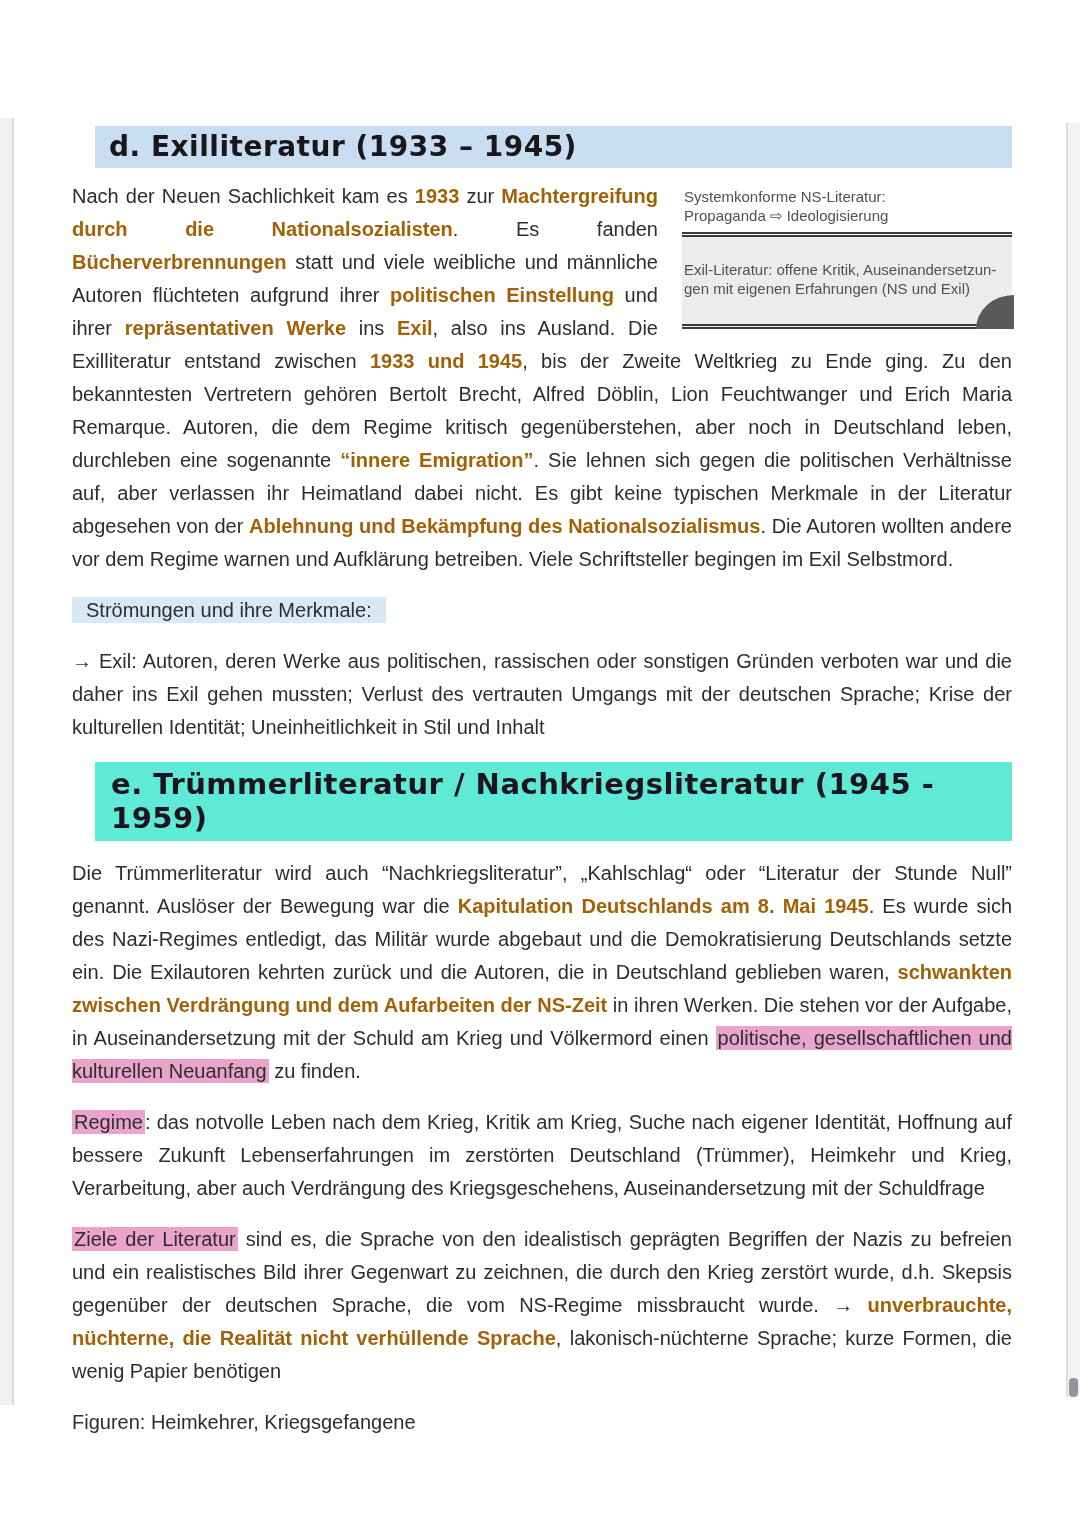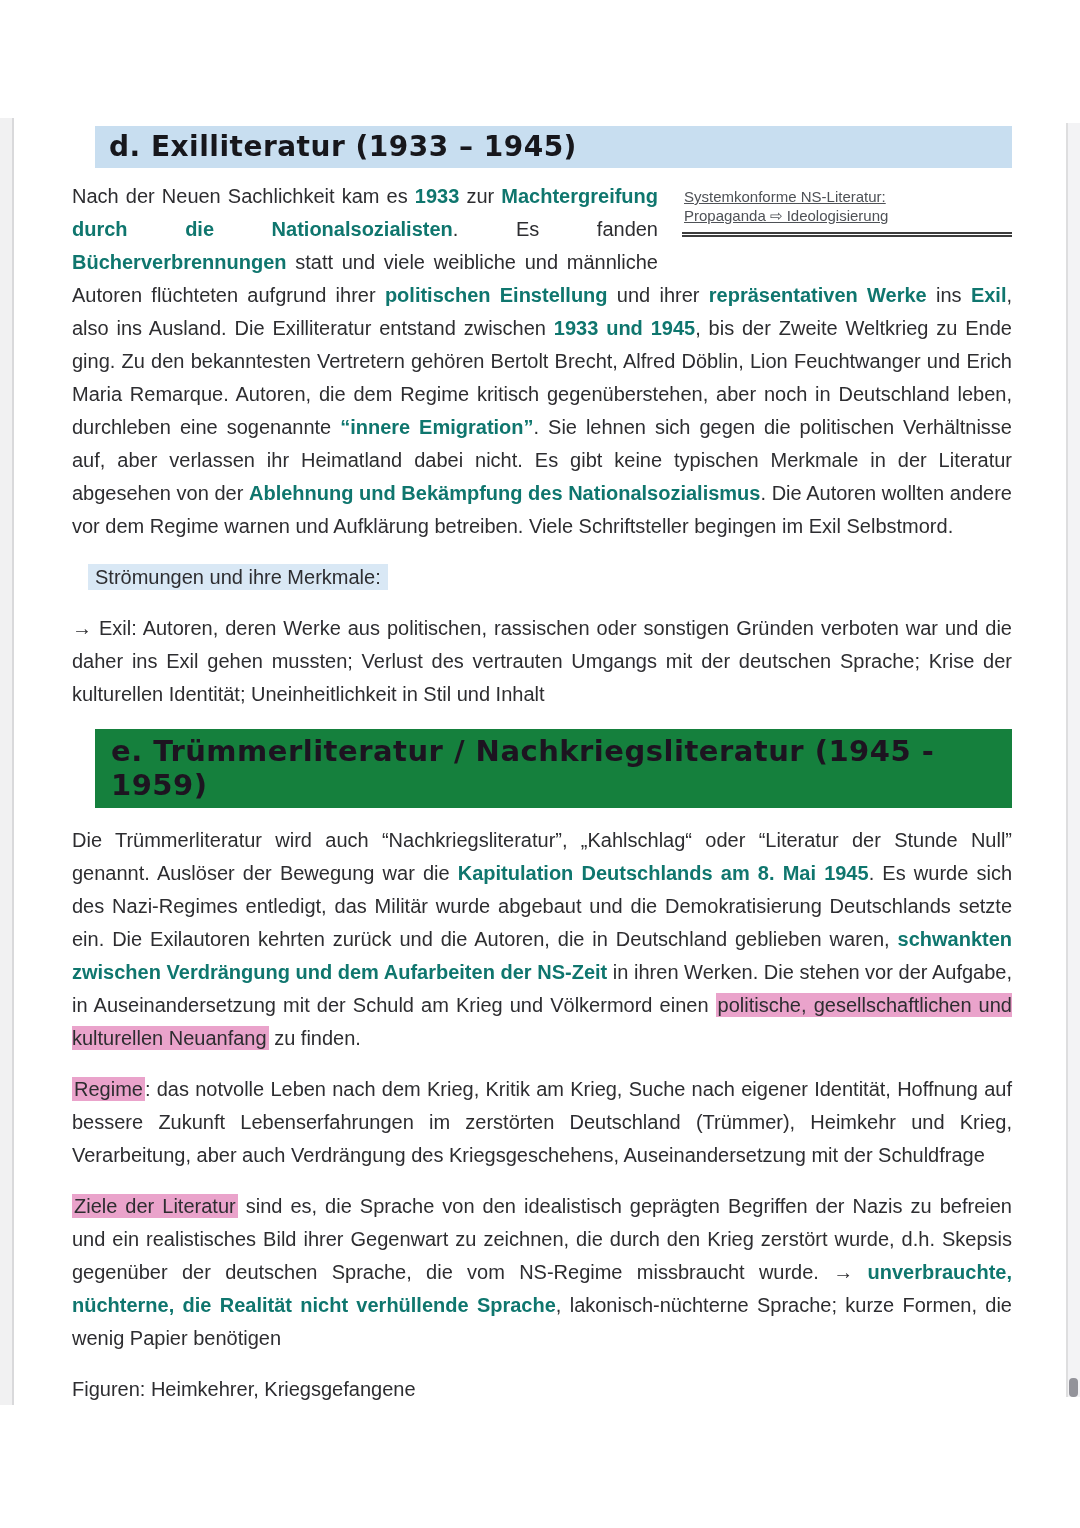--- a/index.html
+++ b/index.html
@@ -12,29 +12,29 @@
     background:#f1f1f2;border-right:2px solid #d9d9db;}
   .scroll-track{position:absolute;right:0;top:123px;width:12px;height:1274px;
     background:#f3f3f5;border-left:2px solid #dededf;}
   .scroll-thumb{position:absolute;right:2px;top:1378px;width:9px;height:19px;
     background:#93939a;border-radius:4px;}
   
   .content{position:absolute;left:72px;top:126px;width:940px;}
   .h-block{font-family:"DejaVu Sans",sans-serif;font-weight:700;letter-spacing:.5px;
     color:#17171c;}
   .h-d{margin:0 0 12px 23px;background:#c8def0;padding:4px 14px 5px 14px;font-size:28px;}
-  .h-e{margin:6px 0 16px 23px;background:#15803d;padding:5px 16px 6px 16px;font-size:29px;color:#1d1420;}
+  .h-e{margin:6px 0 16px 23px;background:#5eead4;padding:5px 16px 6px 16px;font-size:29px;color:#1d1420;}
   .para{font-size:20px;line-height:33px;text-align:justify;margin:0 0 18px 0;}
-  .para .b{font-weight:700;color:#0f766e;}
+  .para .b{font-weight:700;color:#a16207;}
   .para .i{}
   .hl-pink{background:#eaa3cb;padding:1px 2px;}
-  .hl-blue{background:#d9e8f5;padding:2px 7px;margin-left:16px;}
+  .hl-blue{background:#d9e8f5;padding:2px 14px;}
   
   .notebox{float:right;width:330px;margin:3px 0 10px 24px;font-size:15px;line-height:19px;
-    color:#4e5156;text-align:left;text-decoration:underline;}
+    color:#4e5156;text-align:left;}
   .nb-item{white-space:pre-line;padding:4px 2px 7px 2px;border-bottom:5px double #3c3c3c;
     position:relative;}
   .nb-item.shaded{background:#ececec;}
   .corner-curl{position:absolute;right:-2px;bottom:-5px;width:38px;height:34px;
     background:#59595b;border-top-left-radius:100%;}
   .plain-line{font-size:20px;line-height:33px;margin:0 0 18px 0;}
 </style>
 </head>
 <body>
 
@@ -45,20 +45,25 @@
   <div class="scroll-thumb"></div>
 
   <div class="content">
 
     <div class="h-block h-d">d. Exilliteratur (1933 – 1945)</div>
 
     <div class="para">
       <aside class="notebox">
         <div class="nb-item">Systemkonforme NS-Literatur:
 Propaganda ⇨ Ideologisierung</div>
+        <div class="nb-item shaded">
+          <span>Exil-Literatur: offene Kritik, Auseinandersetzun-
+gen mit eigenen Erfahrungen (NS und Exil)</span>
+          <span class="corner-curl"></span>
+        </div>
       </aside>
       <span><span>Nach der Neuen Sachlichkeit kam es </span><span class="b">1933</span><span> zur </span><span class="b">Machtergreifung durch die Nationalsozialisten</span><span>. Es fanden </span><span class="b">Bücherverbrennungen</span><span> statt und viele weibliche und männliche Autoren flüchteten aufgrund ihrer </span><span class="b">politischen Einstellung</span><span> und ihrer </span><span class="b">repräsentativen Werke</span><span> ins </span><span class="b">Exil</span><span>, also ins Ausland. Die Exilliteratur entstand zwischen </span><span class="b">1933 und 1945</span><span>, bis der Zweite Weltkrieg zu Ende ging. Zu den bekanntesten Vertretern gehören Bertolt Brecht, Alfred Döblin, Lion Feuchtwanger und Erich Maria Remarque. Autoren, die dem Regime kritisch gegenüberstehen, aber noch in Deutschland leben, durchleben eine sogenannte </span><span class="b">“innere Emigration”</span><span>. Sie lehnen sich gegen die politischen Verhältnisse auf, aber verlassen ihr Heimatland dabei nicht. Es gibt keine typischen Merkmale in der Literatur abgesehen von der </span><span class="b">Ablehnung und Bekämpfung des Nationalsozialismus</span><span>. Die Autoren wollten andere vor dem Regime warnen und Aufklärung betreiben. Viele Schriftsteller begingen im Exil Selbstmord.</span></span>
     </div>
 
     <div class="para"><span class="hl-blue">Strömungen und ihre Merkmale:</span></div>
 
     <div class="para"><span>→ Exil: Autoren, deren Werke aus politischen, rassischen oder sonstigen Gründen verboten war und die daher ins Exil gehen mussten; Verlust des vertrauten Umgangs mit der deutschen Sprache; Krise der kulturellen Identität; Uneinheitlichkeit in Stil und Inhalt</span></div>
 
 
     <div class="h-block h-e">e. Trümmerliteratur / Nachkriegsliteratur (1945 - 1959)</div>

